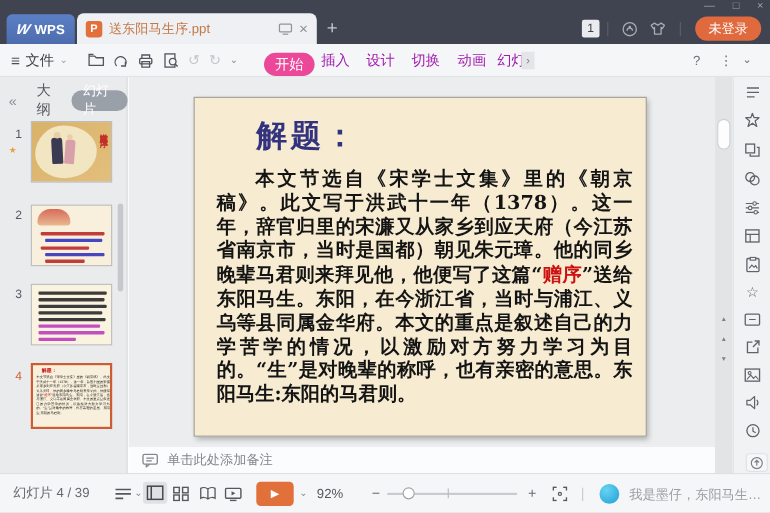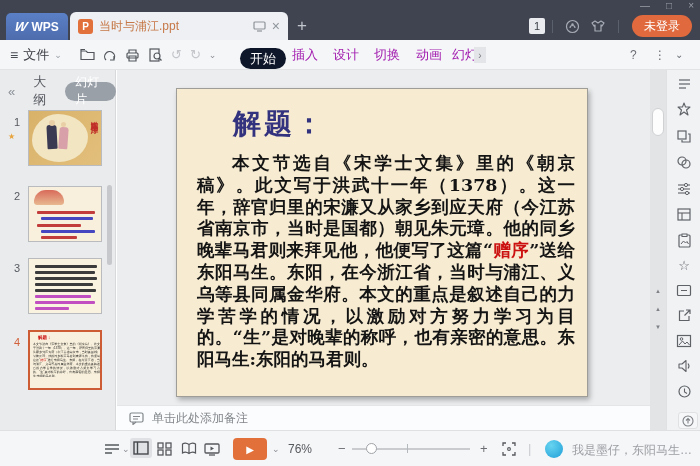--- a/index.html
+++ b/index.html
@@ -27,21 +27,21 @@
   
   .ribbon { position:absolute; left:0; top:40px; width:700px; height:30px; background:#f5f6f8; border-bottom:1px solid #e2e3e5; }
   .file-menu { position:absolute; left:10px; top:0; height:29px; display:flex; align-items:center; gap:5px; color:#3b3e44; font-size:13px; }
   .file-menu .m-glyph { font-size:14px; color:#4a4e55; }
   .file-menu .c-glyph { font-size:9px; color:#9aa0a6; }
   .qat { position:absolute; left:80px; top:0; height:29px; display:flex; align-items:center; gap:8px; }
   .qat .ic { display:flex; }
   .qat .dis { color:#c3c6ca; font-size:13px; }
   .qat .caret { color:#8a8e94; font-size:9px; }
   .rtab { position:absolute; top:0; height:29px; display:flex; align-items:center; color:#a21caf; font-size:13px; white-space:nowrap; }
-  .rtab.active { top:8px; height:21px; background:#0f172a; color:#fff; border-radius:11px; padding:0 10px; }
+  .rtab.active { top:8px; height:21px; background:#ec4899; color:#fff; border-radius:11px; padding:0 10px; }
   .rtab.clip { width:25px; overflow:hidden; }
   .tab-scroll { position:absolute; left:474px; top:7px; width:12px; height:16px; background:#e3e5e8; color:#7b7f85; font-size:10px; display:flex; align-items:center; justify-content:center; }
   .rib-search { position:absolute; left:492px; top:0; height:29px; display:flex; align-items:center; gap:5px; }
   .rib-search input { border:none; outline:none; background:transparent; font-size:12px; width:122px; color:#55585c; font-family:inherit; }
   .rib-search input::placeholder { color:#85898e; }
   .rib-util { position:absolute; top:0; height:29px; display:flex; align-items:center; color:#6b6f75; }
   .help-g { font-size:12px; }
   .more-g { font-size:12px; }
   .col-g { font-size:10px; }
 
@@ -120,21 +120,21 @@
       <span>—</span>
       <span>□</span>
       <span>×</span>
     </div>
     <div class="wps-tab">
       <span class="wps-logo">W</span>
       <span>WPS</span>
     </div>
     <div class="doc-tab">
       <span class="p-icon">P</span>
-      <span class="doc-title">当时与浦江.ppt</span>
+      <span class="doc-title">送东阳马生序.ppt</span>
       <span class="tab-pin">
         <svg width="13" height="11" viewBox="0 0 13 11">
             <rect x="1" y="1" width="11" height="7" rx="1" fill="none" stroke="#8f959c" stroke-width="1.2"></rect>
             <line x1="4" y1="10" x2="9" y2="10" stroke="#8f959c" stroke-width="1.2"></line>
           </svg>
       </span>
       <span class="tab-close">×</span>
     </div>
     <div class="new-tab">+</div>
     <div class="tb-right">
@@ -367,20 +367,21 @@
     </div>
   </div>
   <div class="corner-btn">
     <svg width="12" height="12" viewBox="0 0 12 12">
         <circle cx="6" cy="6" r="5" fill="none" stroke="#7d8186" stroke-width="1.1"></circle>
         <path d="M6 8.5 V3.5 M4 5.5 L6 3.5 L8 5.5" fill="none" stroke="#7d8186" stroke-width="1.1"></path>
       </svg>
   </div>
 
   <div class="statusbar">
+    <div class="sb-item sb-counter">幻灯片 4 / 39</div>
 
     <div class="sb-item" style="left:104px; gap:2px">
       <span class="sb-ico">
         <svg width="16" height="12" viewBox="0 0 16 12">
             <line x1="1" y1="2" x2="15" y2="2" stroke="#55585c" stroke-width="1.5"></line>
             <line x1="1" y1="6" x2="15" y2="6" stroke="#55585c" stroke-width="1.5"></line>
             <line x1="1" y1="10" x2="8" y2="10" stroke="#55585c" stroke-width="1.5"></line>
           </svg>
       </span>
       <span class="sb-caret">⌄</span>
@@ -419,21 +420,21 @@
             <line x1="5" y1="13" x2="11" y2="13" stroke="#55585c" stroke-width="1.3"></line>
           </svg>
       </span>
     </div>
 
     <div class="play-btn">
         <span>▶</span>
       </div>
     <div class="sb-item sb-caret" style="left:272px">⌄</div>
 
-    <div class="sb-item sb-zoom" style="left:288px">76%</div>
+    <div class="sb-item sb-zoom" style="left:288px">92%</div>
     <div class="sb-item sb-glyph" style="left:338px">−</div>
     <div class="sl-track"></div>
     <div class="sl-tick"></div>
     <div class="sl-thumb"></div>
     <div class="sb-item sb-glyph" style="left:480px">+</div>
     <div class="sb-item" style="left:502px">
       <span class="sb-ico">
         <svg width="14" height="14" viewBox="0 0 14 14">
             <path d="M1 4 V1 H4 M10 1 H13 V4 M13 10 V13 H10 M4 13 H1 V10" fill="none" stroke="#55585c" stroke-width="1.3"></path>
             <circle cx="7" cy="7" r="1.4" fill="none" stroke="#55585c" stroke-width="1.1"></circle>

